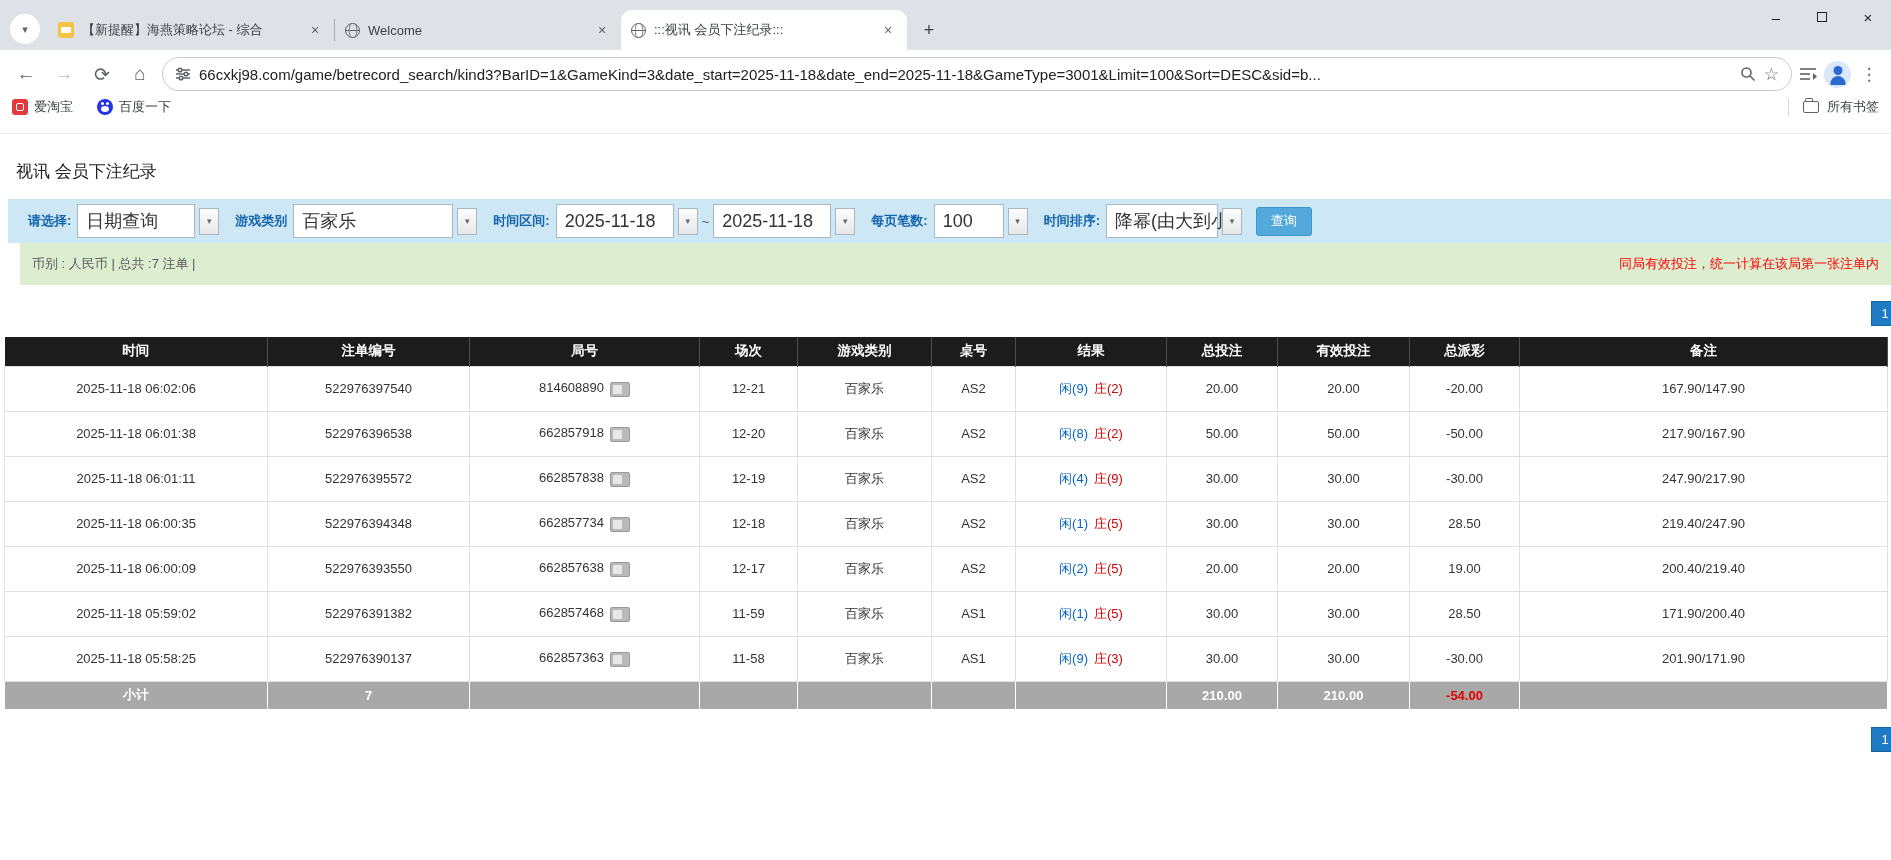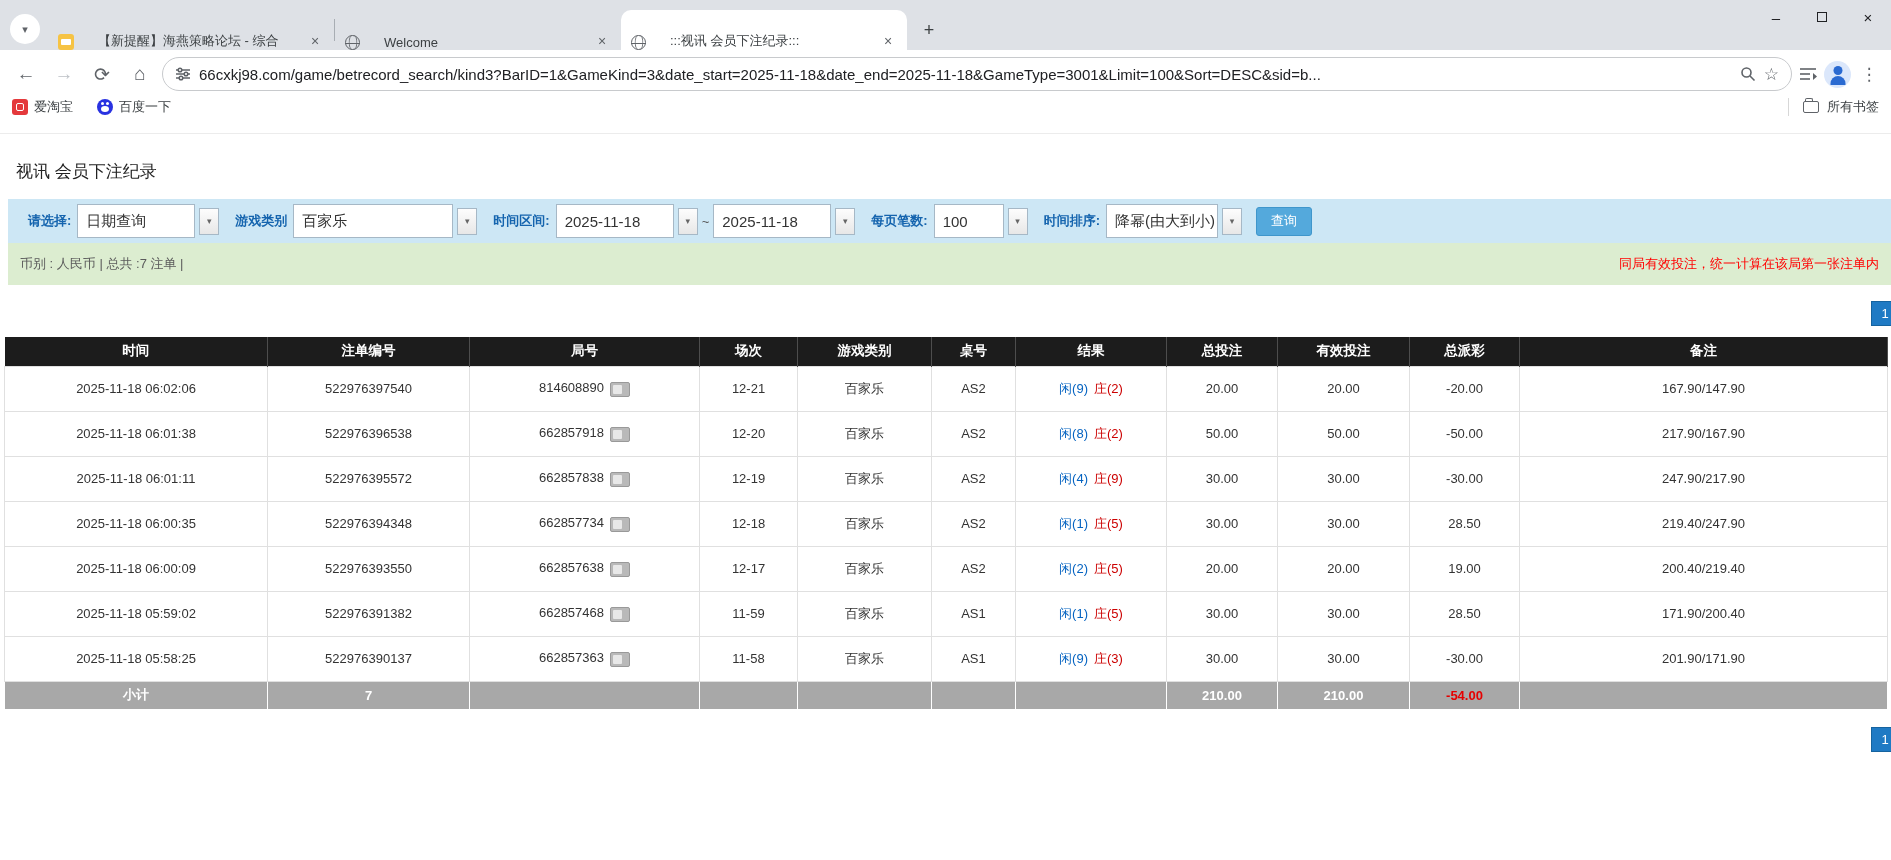--- a/index.html
+++ b/index.html
@@ -5,21 +5,21 @@
   * { margin:0; padding:0; box-sizing:border-box; }
   html,body { width:1891px; height:860px; }
   body {
     font-family:"Liberation Sans","DejaVu Sans",sans-serif;
     background:#fff; overflow:hidden; position:relative;
   }
 
   
   .tabstrip { height:50px; background:#dee1e6; display:flex; align-items:flex-end; position:relative; padding-left:8px; }
   .tab-search { width:30px; height:30px; border-radius:50%; background:#fff; display:flex; align-items:center; justify-content:center; margin:0 8px 6px 2px; color:#5f6368; font-size:11px; cursor:pointer; }
-  .tab { width:286px; height:40px; display:flex; align-items:flex-end; gap:24px; padding:0 10px; font-size:13px; color:#3c4043; position:relative; }
+  .tab { width:286px; height:40px; display:flex; align-items:center; gap:8px; padding:0 10px; font-size:13px; color:#3c4043; position:relative; }
   .tab.active { background:#fff; border-radius:10px 10px 0 0; }
   .tab .title { flex:1; white-space:nowrap; overflow:hidden; text-overflow:ellipsis; }
   .tab .close { width:18px; height:18px; border-radius:50%; display:flex; align-items:center; justify-content:center; font-size:14px; color:#5f6368; cursor:pointer; }
   .tab-sep { width:1px; height:22px; background:#a8adb3; margin-bottom:9px; }
   .newtab { width:28px; height:28px; margin:0 0 6px 8px; display:flex; align-items:center; justify-content:center; font-size:18px; color:#3c4043; cursor:pointer; }
   .favicon-yellow { width:16px; height:16px; background:#f6c344; border-radius:3px; flex:0 0 16px; position:relative; }
   .favicon-yellow::after { content:""; position:absolute; left:3px; top:5px; right:3px; height:6px; background:#fff; border-radius:1px; }
   .globe { width:15px; height:15px; border-radius:50%; border:1.5px solid #5f6368; position:relative; flex:0 0 15px; }
   .globe::before { content:""; position:absolute; left:50%; top:-1px; bottom:-1px; width:7px; transform:translateX(-50%); border-left:1px solid #5f6368; border-right:1px solid #5f6368; border-radius:50%; }
   .globe::after { content:""; position:absolute; left:-1px; right:-1px; top:50%; height:1px; background:#5f6368; }
@@ -51,26 +51,26 @@
   .folder-ic::before { content:""; position:absolute; top:-4px; left:1px; width:6px; height:3px; border:1.5px solid #5f6368; border-bottom:none; border-radius:2px 2px 0 0; }
 
   
   .page { position:relative; }
   .page-title { font-size:17px; font-weight:400; color:#222; margin:26px 0 16px 16px; }
 
   .filter-bar { margin-left:8px; height:44px; background:#cde7f5; display:flex; align-items:center; padding:0 12px; font-size:13px; }
   .flabel { color:#1464ae; font-weight:bold; margin:0 6px 0 16px; white-space:nowrap; }
   .flabel.first { margin-left:8px; }
   .combo { display:inline-flex; align-items:center; gap:4px; }
-  .combo-field { background:#fff; border:1px solid #a6b8c6; height:27px; display:flex; align-items:center; padding:16px 8px; font-size:15px; color:#333; white-space:nowrap; }
+  .combo-field { background:#fff; border:1px solid #a6b8c6; height:27px; display:flex; align-items:center; padding:16px 8px; font-size:18px; color:#333; white-space:nowrap; }
   .combo-arrow { width:20px; height:27px; border:1px solid #a6b8c6; background:linear-gradient(#fdfdfd,#e7e7e7); display:flex; align-items:center; justify-content:center; font-size:9px; color:#666; cursor:pointer; }
   .tilde { color:#555; margin:0 4px; }
   .btn-search { margin-left:14px; height:29px; padding:0 14px; background:#54a9dc; border:1px solid #3f96cb; border-radius:3px; color:#fff; font-size:13px; cursor:pointer; font-family:inherit; }
 
-  .summary-bar { margin-left:8px; height:42px; background:#dcedd0; display:flex; align-items:center; justify-content:space-between; padding:0 12px; font-size:13px; }
+  .summary-bar { margin-left:20px; height:42px; background:#dcedd0; display:flex; align-items:center; justify-content:space-between; padding:0 12px; font-size:13px; }
   .summary-left { color:#5b5b5b; }
   .summary-right { color:#f00; }
 
   .pagi { position:relative; height:26px; }
   .pagi.top { margin:16px 0 10px; }
   .pagi.bottom { margin-top:14px; }
   .pagi .pg-btn { position:absolute; right:-8px; top:0; width:28px; height:25px; background:#1f7ac4; border:1px solid #15639f; color:#fff; font-size:13px; cursor:pointer; font-family:inherit; }
 
   table.bet-table { border-collapse:collapse; table-layout:fixed; width:1883px; margin-left:4px; font-size:13px; }
   .bet-table thead th { background:#1c1c1c; color:#fff; font-weight:bold; height:29px; font-size:13.5px; border-right:1px solid #4d4d4d; }

